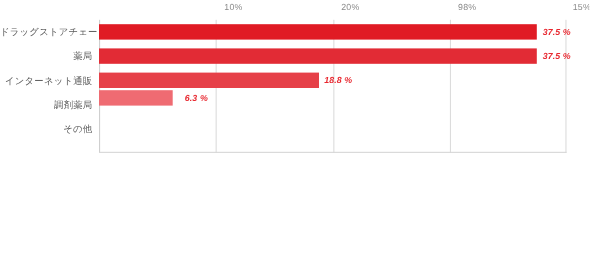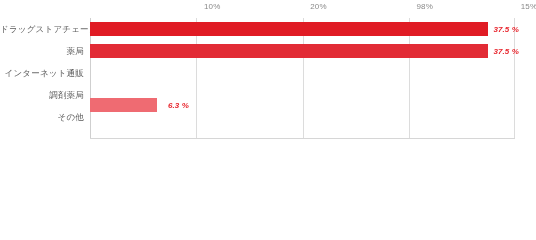--- a/index.html
+++ b/index.html
@@ -143,22 +143,26 @@
     <div class="row" style="top:4px; width:425px">
       <div class="bar" style="width:398.4px; background:#e01b24"></div>
       <div class="bar-value" style="left:403.4px">37.5 %</div>
     </div>
 
     <div class="row" style="top:26px; width:425px">
       <div class="bar" style="width:398.4px; background:#e22b35"></div>
       <div class="bar-value" style="left:403.4px">37.5 %</div>
     </div>
 
+    <div class="row" style="top:48px; width:425px">
+      <div class="bar" style="width:199.75px; background:#e64048"></div>
+      <div class="bar-value" style="left:204.75px">18.8 %</div>
+    </div>
 
-    <div class="row" style="top:80px; width:342px">
+    <div class="row" style="top:64px; width:342px">
       <div class="bar" style="width:66.94px; background:#ef6b72"></div>
       <div class="bar-value" style="left:78px">6.3 %</div>
     </div>
 
     <div class="row" style="top:92px; width:425px">
       <div class="bar" style="width:0px; background:#ef6b72"></div>
       <div class="bar-value" style="left:6px"></div>
     </div>
 
     <div class="row" style="top:110px; width:425px">

